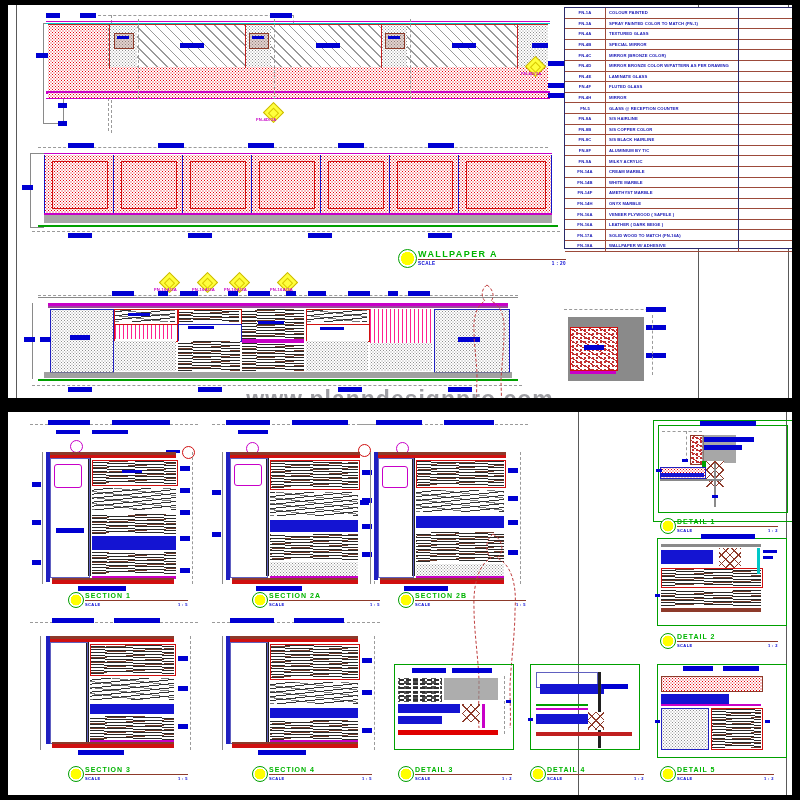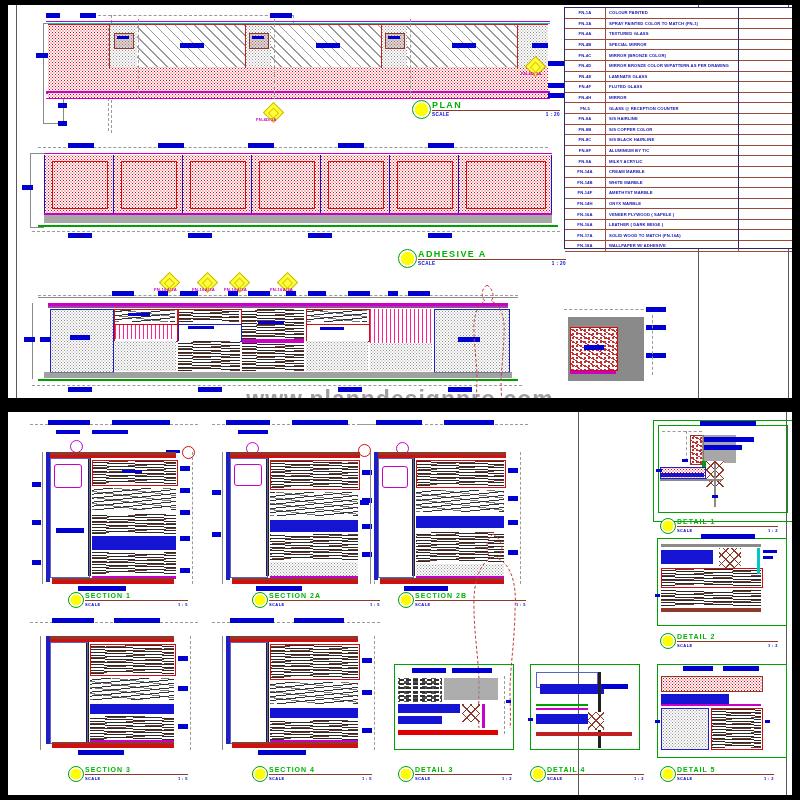--- a/index.html
+++ b/index.html
@@ -218,31 +218,20 @@
       <div class="tb" style="left:540px;top:78px;width:18px;height:5px;"></div>
       <div class="tb" style="left:540px;top:88px;width:18px;height:5px;"></div>
 
       <div class="diamond" style="left:520px;top:54px;"></div>
       <div class="ctag" style="left:513px;top:66px;">FN-4D/3A</div>
     </div>
 
     <div class="diamond" style="left:258px;top:100px;"></div>
     <div class="ctag" style="left:248px;top:112px;">FN-4D/3A</div>
 
-    <div class="title" style="left:404px;top:95px;width:148px;">
-      <div class="bubble"></div>
-      <div class="tcol" style="width:128px;">
-        <div class="tname">PLAN</div>
-        <div class="trule"></div>
-        <div class="tscale">
-          <span>SCALE</span>
-          <span>1 : 20</span>
-        </div>
-      </div>
-    </div>
 
     <div class="abs" style="left:0;top:138px;width:560px;height:105px;">
       <div class="dash-h" style="left:30px;top:4px;width:510px;"></div>
       <div class="tb" style="left:60px;top:0px;width:26px;height:5px;"></div>
       <div class="tb" style="left:150px;top:0px;width:26px;height:5px;"></div>
       <div class="tb" style="left:240px;top:0px;width:26px;height:5px;"></div>
       <div class="tb" style="left:330px;top:0px;width:26px;height:5px;"></div>
       <div class="tb" style="left:420px;top:0px;width:26px;height:5px;"></div>
 
       <div class="abs ln gray ln-v" style="left:22px;top:10px;height:74px;"></div>
@@ -277,21 +266,21 @@
 
       <div class="tb" style="left:60px;top:90px;width:24px;height:5px;"></div>
       <div class="tb" style="left:180px;top:90px;width:24px;height:5px;"></div>
       <div class="tb" style="left:300px;top:90px;width:24px;height:5px;"></div>
       <div class="tb" style="left:420px;top:90px;width:24px;height:5px;"></div>
     </div>
 
     <div class="title" style="left:390px;top:244px;width:168px;">
       <div class="bubble"></div>
       <div class="tcol" style="width:148px;">
-        <div class="tname">ADHESIVE  A</div>
+        <div class="tname">WALLPAPER  A</div>
         <div class="trule"></div>
         <div class="tscale">
           <span>SCALE</span>
           <span>1 : 20</span>
         </div>
       </div>
     </div>
 
     <div class="abs" style="left:0;top:268px;width:560px;height:127px;">
 

